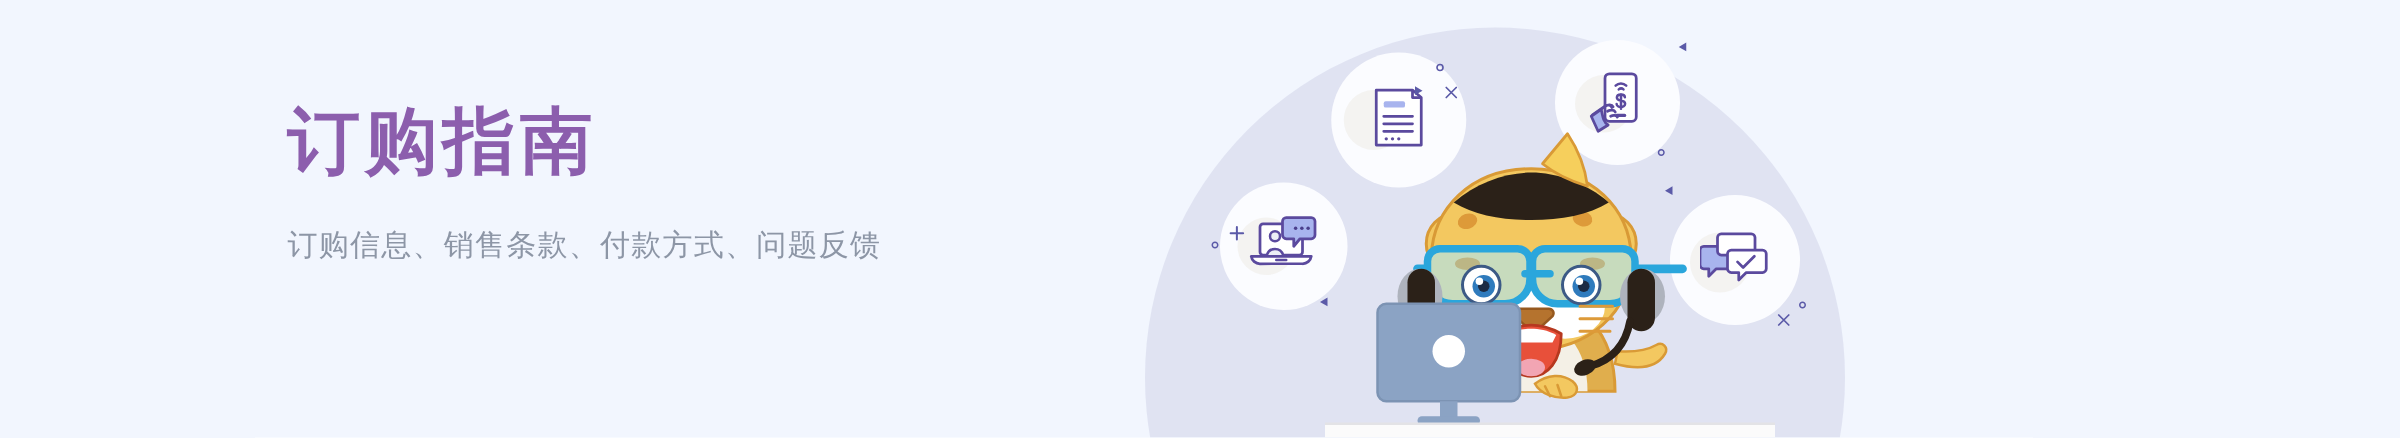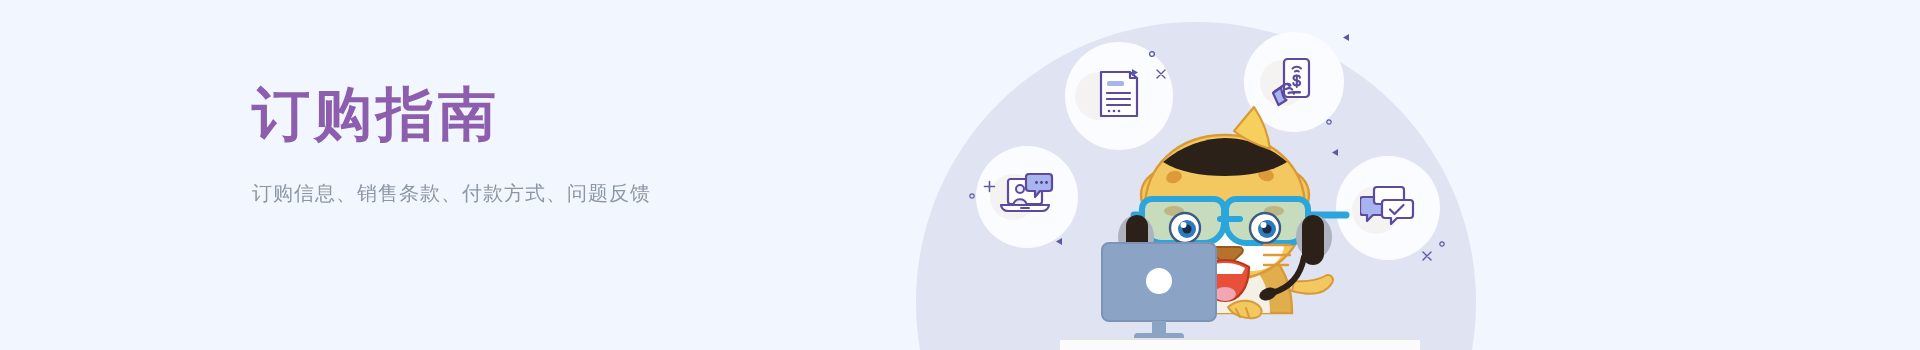--- a/index.html
+++ b/index.html
@@ -21,34 +21,34 @@
     left:916px; top:22px;
     width:560px; height:560px;
     border-radius:50%;
     background:#dee1f1;
     opacity:.95;
   }
 
   
   .text-block {
     position:absolute;
-    left:252px; top:82px;
+    left:230px; top:82px;
     z-index:5;
   }
   .headline {
     font-size:58px;
     line-height:1.1;
     font-weight:700;
     letter-spacing:4px;
     color:#8c5ead;
     white-space:nowrap;
   }
   .subhead {
     margin-top:34px;
-    font-size:20px;
+    font-size:24px;
     letter-spacing:1px;
     color:#8d96a6;
     white-space:nowrap;
   }
 
   
   .bubble {
     position:absolute;
     border-radius:50%;
     background:#fbfcff;

